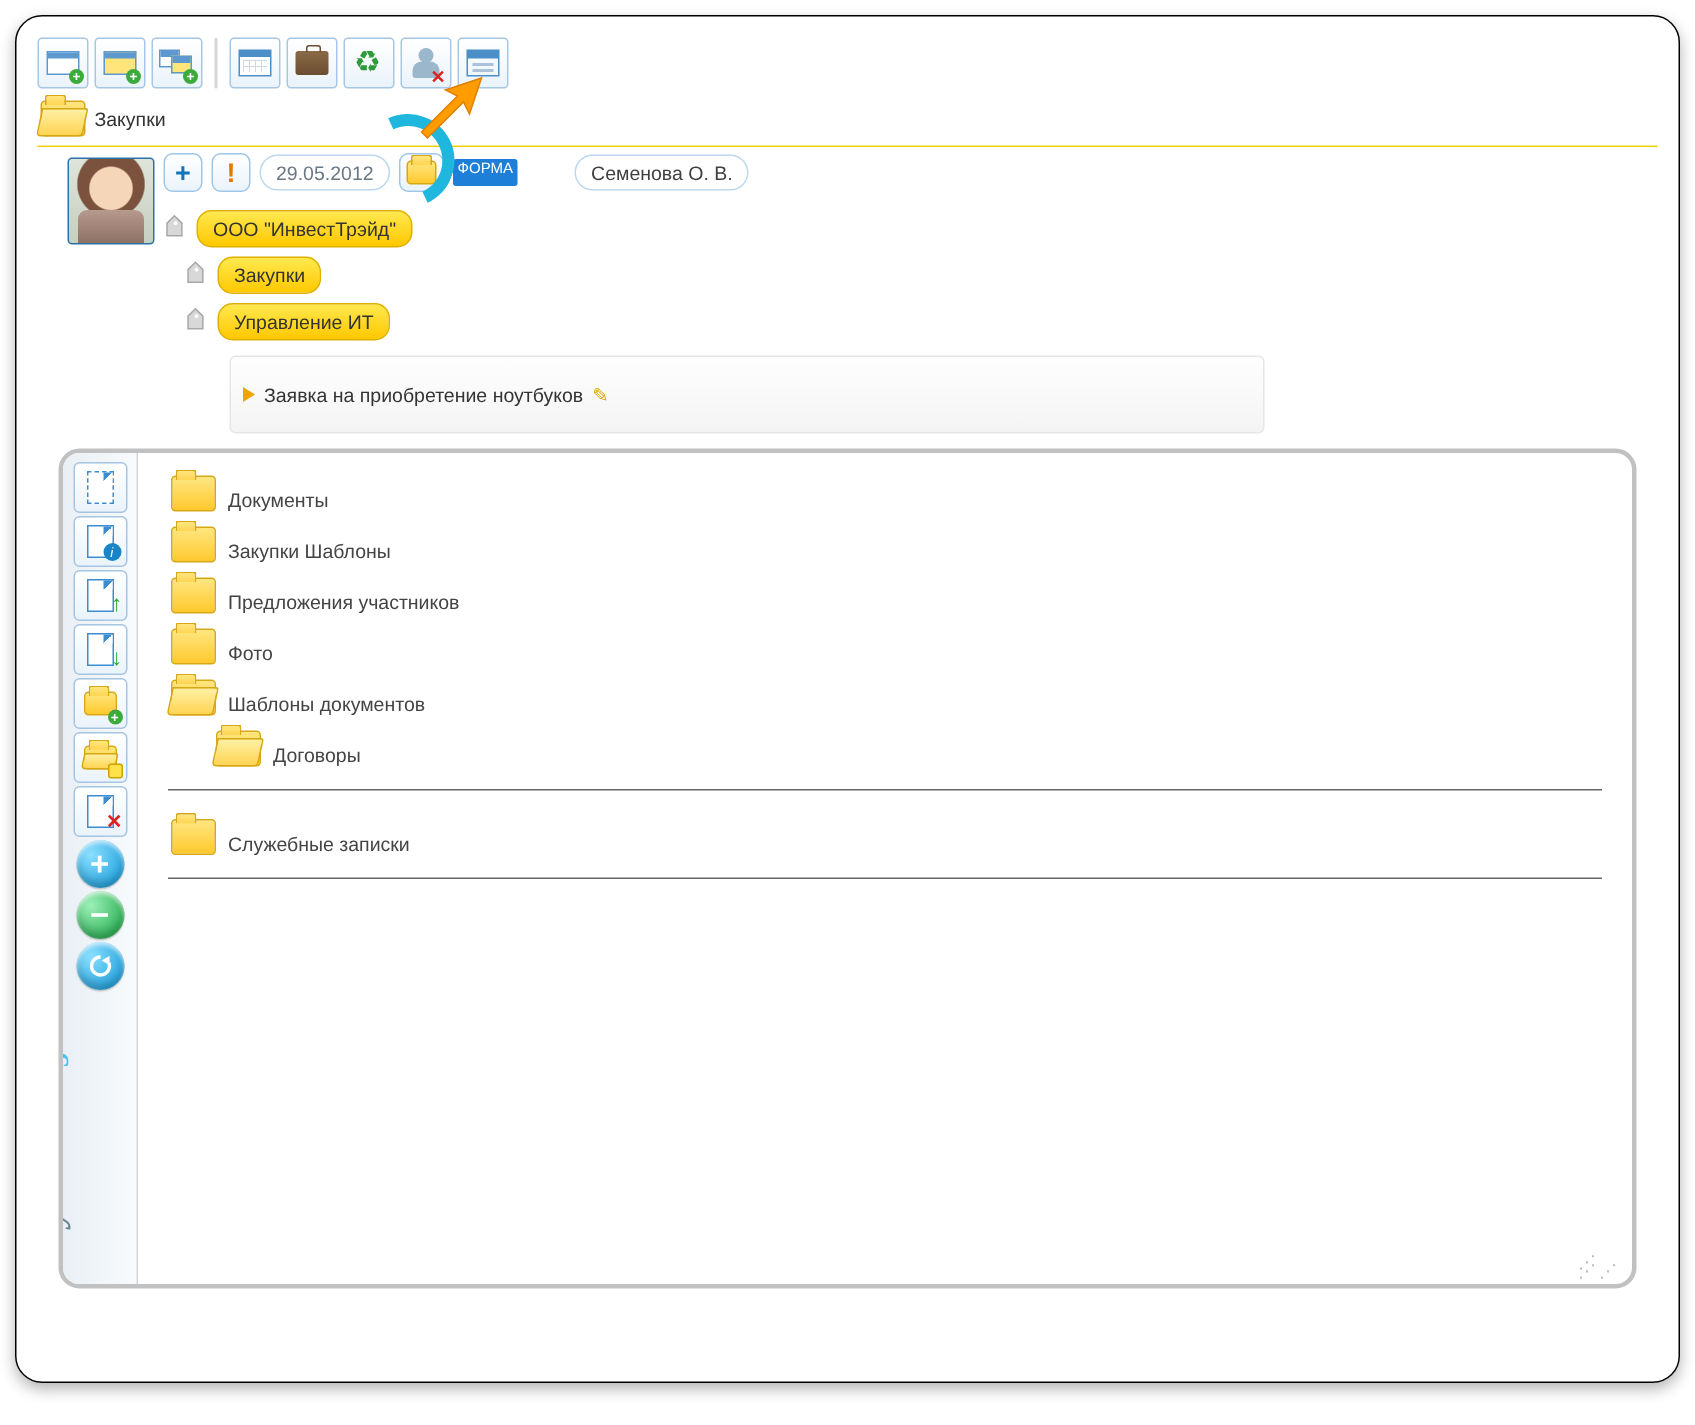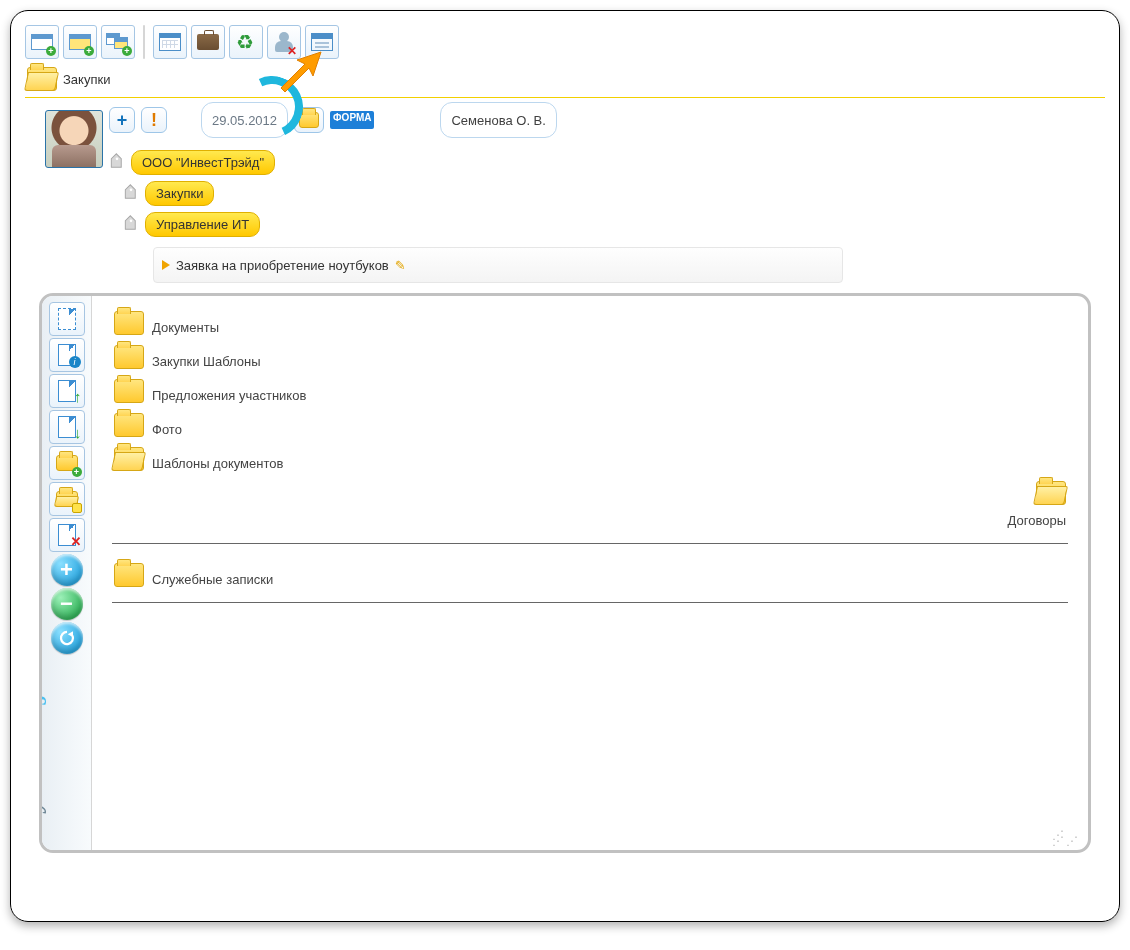--- a/index.html
+++ b/index.html
@@ -84,36 +84,36 @@
     linear-gradient(#dfe4da,#c7cfbf);
     position:relative;
   }
   .avatar::after{content:"";position:absolute;left:6px;right:6px;bottom:0;height:22px;background:linear-gradient(#b79a8e,#8d7163);border-radius:6px 6px 0 0;}
   .sqbtn{
     min-width:26px;height:26px;border:1px solid #9ec6e8;border-radius:6px; background:linear-gradient(#ffffff,#eaf3fb);
     display:inline-flex;align-items:center;justify-content:center; font-weight:bold; cursor:pointer;
   }
   .plus-blue{ color:#1373bb; font-size:18px; }
   .bang{ color:#e07b00; font-size:18px; }
-  .pill{ height:36px; padding:0 10px; border:1px solid #bcd7ee; border-radius:12px; background:#fff; display:inline-flex; align-items:center; color:#6b7885;margin-left:28px;}
+  .pill{ height:24px; padding:0 10px; border:1px solid #bcd7ee; border-radius:12px; background:#fff; display:inline-flex; align-items:center; color:#6b7885;}
   .pill.blue{ color:#404040;}
-  .forma{ height:18px; padding:1px 3px; background:#1d7fd8;color:#fff;border-radius:2px;font-size:10px;font-weight:bold;}
+  .forma{ height:18px; padding:1px 3px; background:#1d7fd8;color:#fff;border-radius:2px;font-size:10px;font-weight:normal;}
 
   .tag-row{ display:flex; align-items:center; gap:6px; margin:6px 0 0 78px; }
   .tag-ic{ width:16px;height:16px; transform:rotate(-45deg); }
   .tag-ic svg{ width:16px;height:16px;}
   .chip{
     padding:4px 10px; border-radius:10px;
     background:linear-gradient(#ffe94f,#ffc800);
     border:1px solid #e0b000; color:#333; font-size:13px;
   }
 
   .subject-bar{
     margin:10px 0 10px 108px;
-    width:690px; height:36px;
+    width:690px; height:52px;
     border:1px solid #e6e6e6;
     background:linear-gradient(#fefefe,#f4f4f4);
     border-radius:4px;
     display:flex; align-items:center; padding:0 8px; gap:6px;
   }
   .tri{ width:0;height:0;border-top:5px solid transparent;border-bottom:5px solid transparent;border-left:8px solid #f0a400;}
   .pencil{ color:#e2a400;}
 
   
   .panel{
@@ -148,21 +148,21 @@
     position:absolute; left:6px; bottom:10px;
     transform:rotate(-90deg); transform-origin:left bottom;
     font-weight:bold; white-space:nowrap;
   }
   .brand-vert .pd{ font-size:26px; color:#6d8695; font-family:Georgia,serif; font-style:italic;}
   .brand-vert .cat{ font-size:20px; color:#4ac0f0; font-family:cursive; font-style:italic; margin-left:-4px;}
 
   .tree{ flex:1; padding:10px 20px; overflow:auto; position:relative;}
   .node{ display:flex; align-items:flex-end; gap:8px; padding:5px 2px; cursor:pointer;}
   .node .lbl{ color:#444;}
-  .indent1{ margin-left:30px;flex-direction:column;}
+  .indent1{ margin-left:30px;}
   .indent2{ margin-left:62px;}
   .docx-badge{
     display:inline-flex;flex-direction:column;align-items:center;
   }
   .docx-top{ background:#2b6aa8;color:#fff;font-size:10px;font-weight:bold;padding:1px 4px;border-radius:2px;}
   .docx-ic{
     width:38px;height:38px;border:1px solid #c3c3c3;background:#fff; display:flex;align-items:center;justify-content:center;
     box-shadow:0 1px 2px rgba(0,0,0,0.18);
   }
   .word-w{

